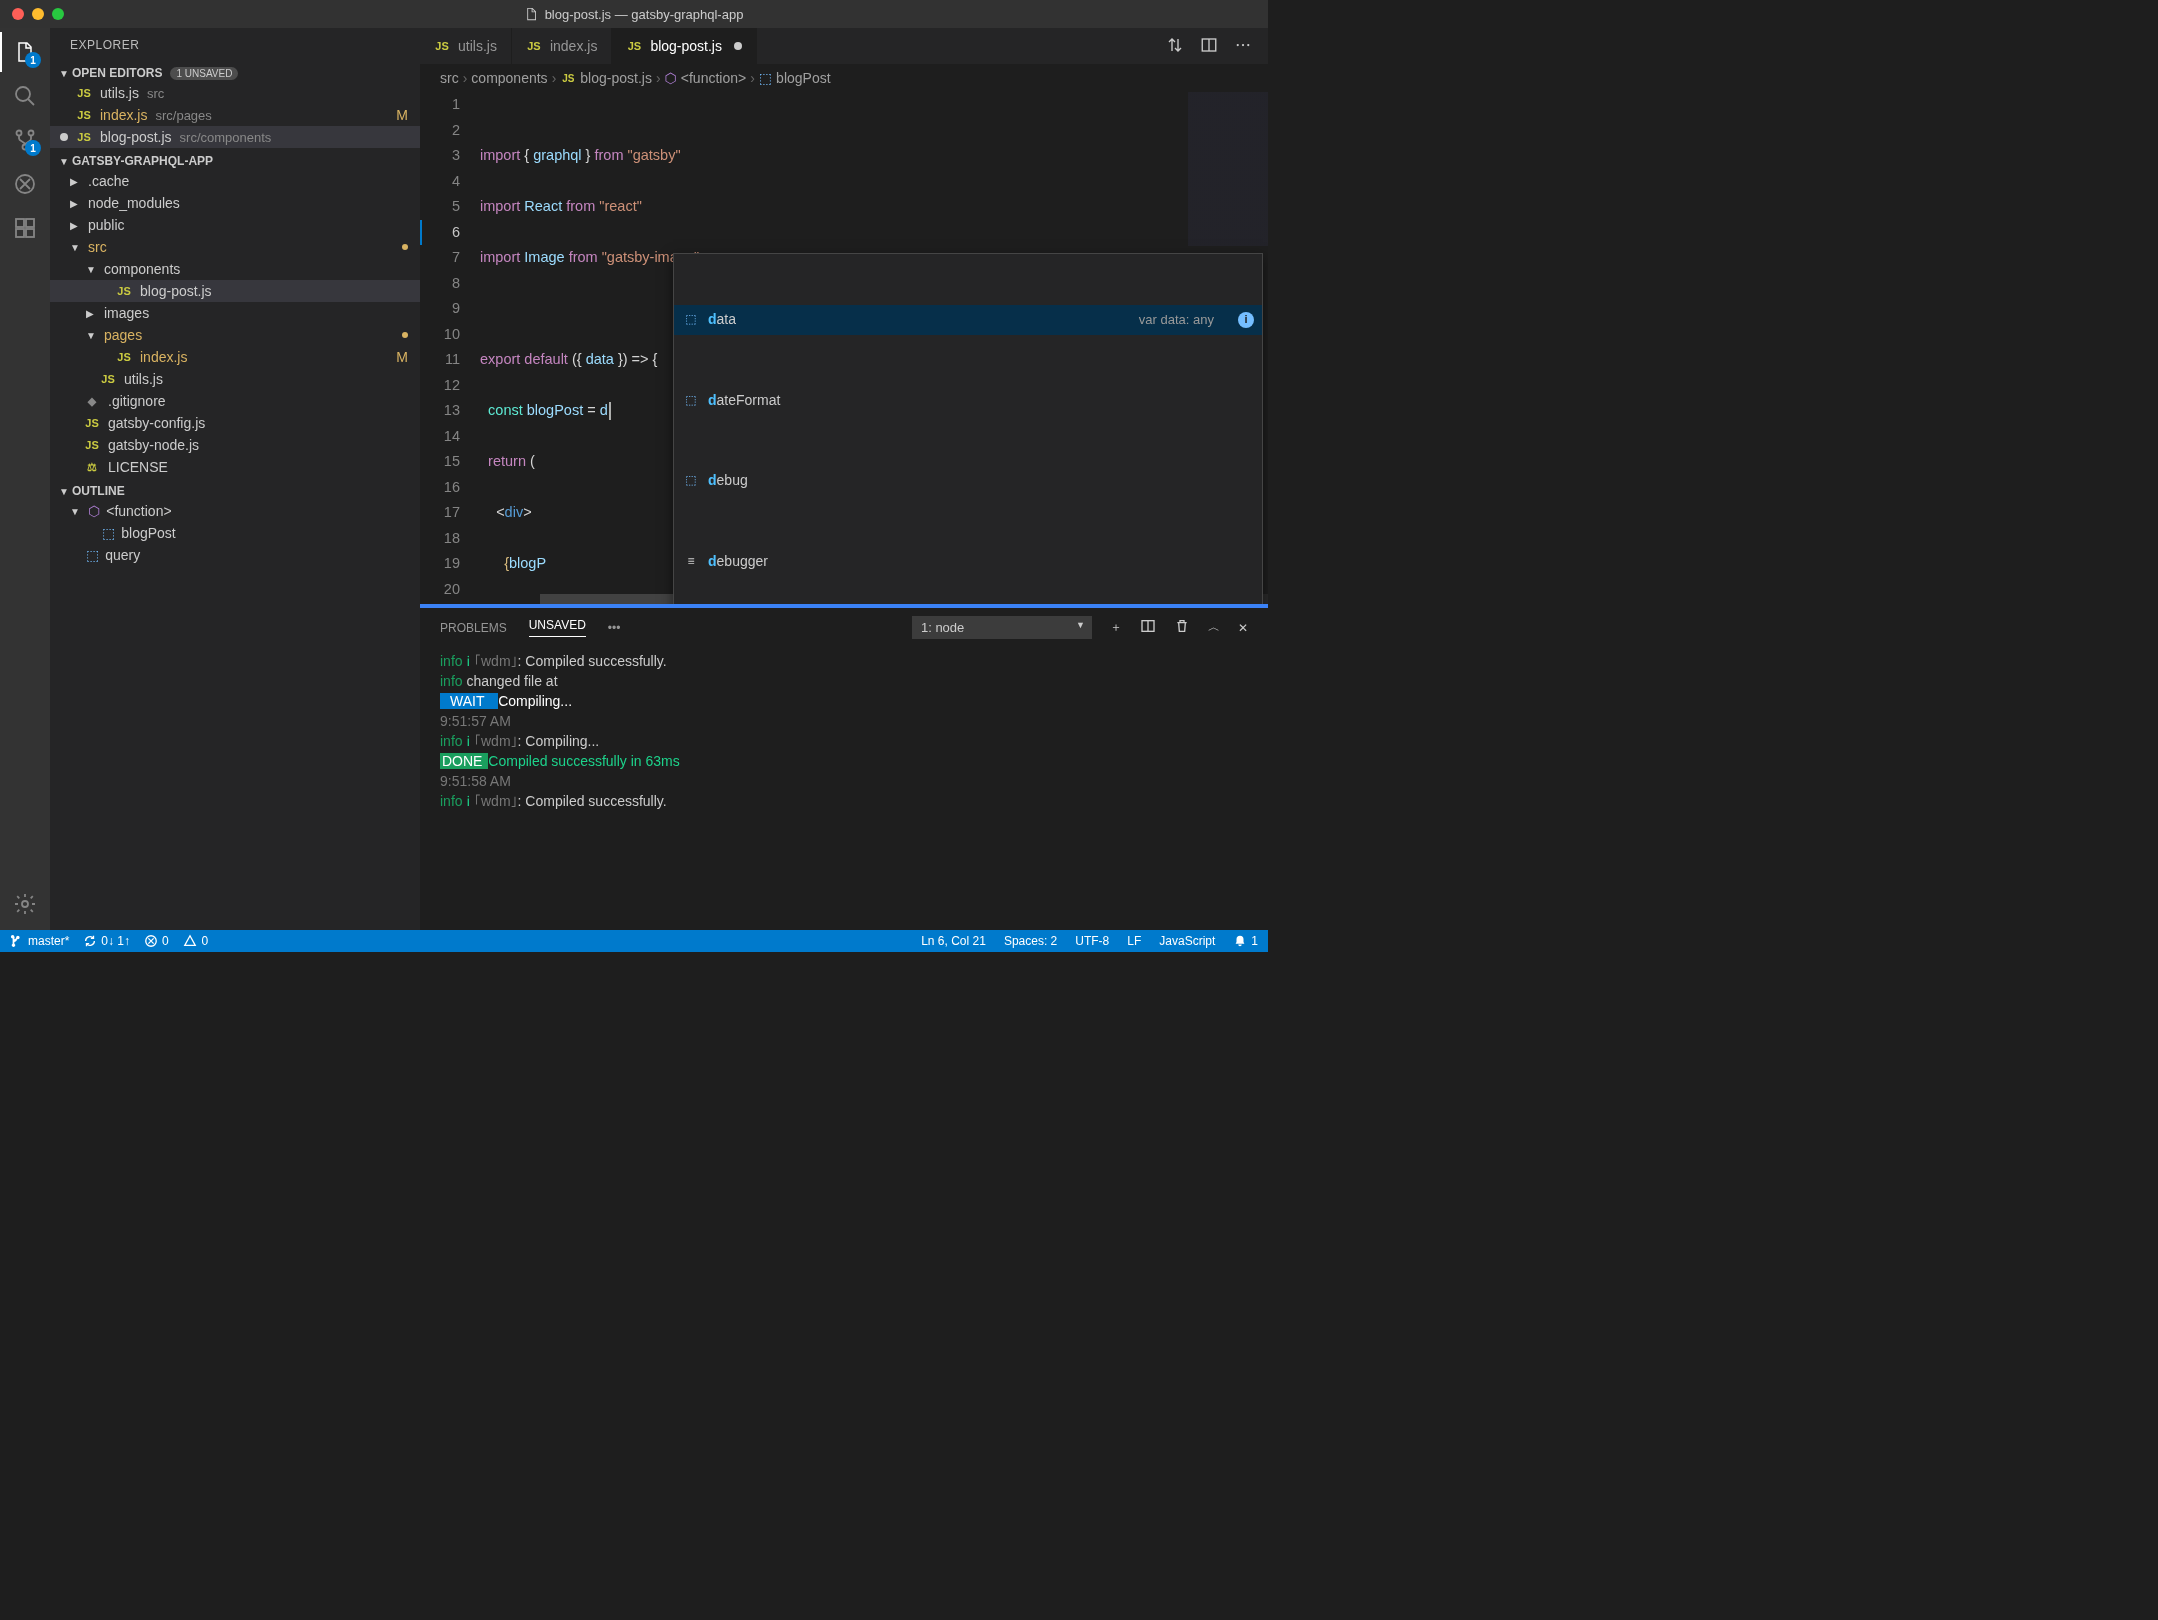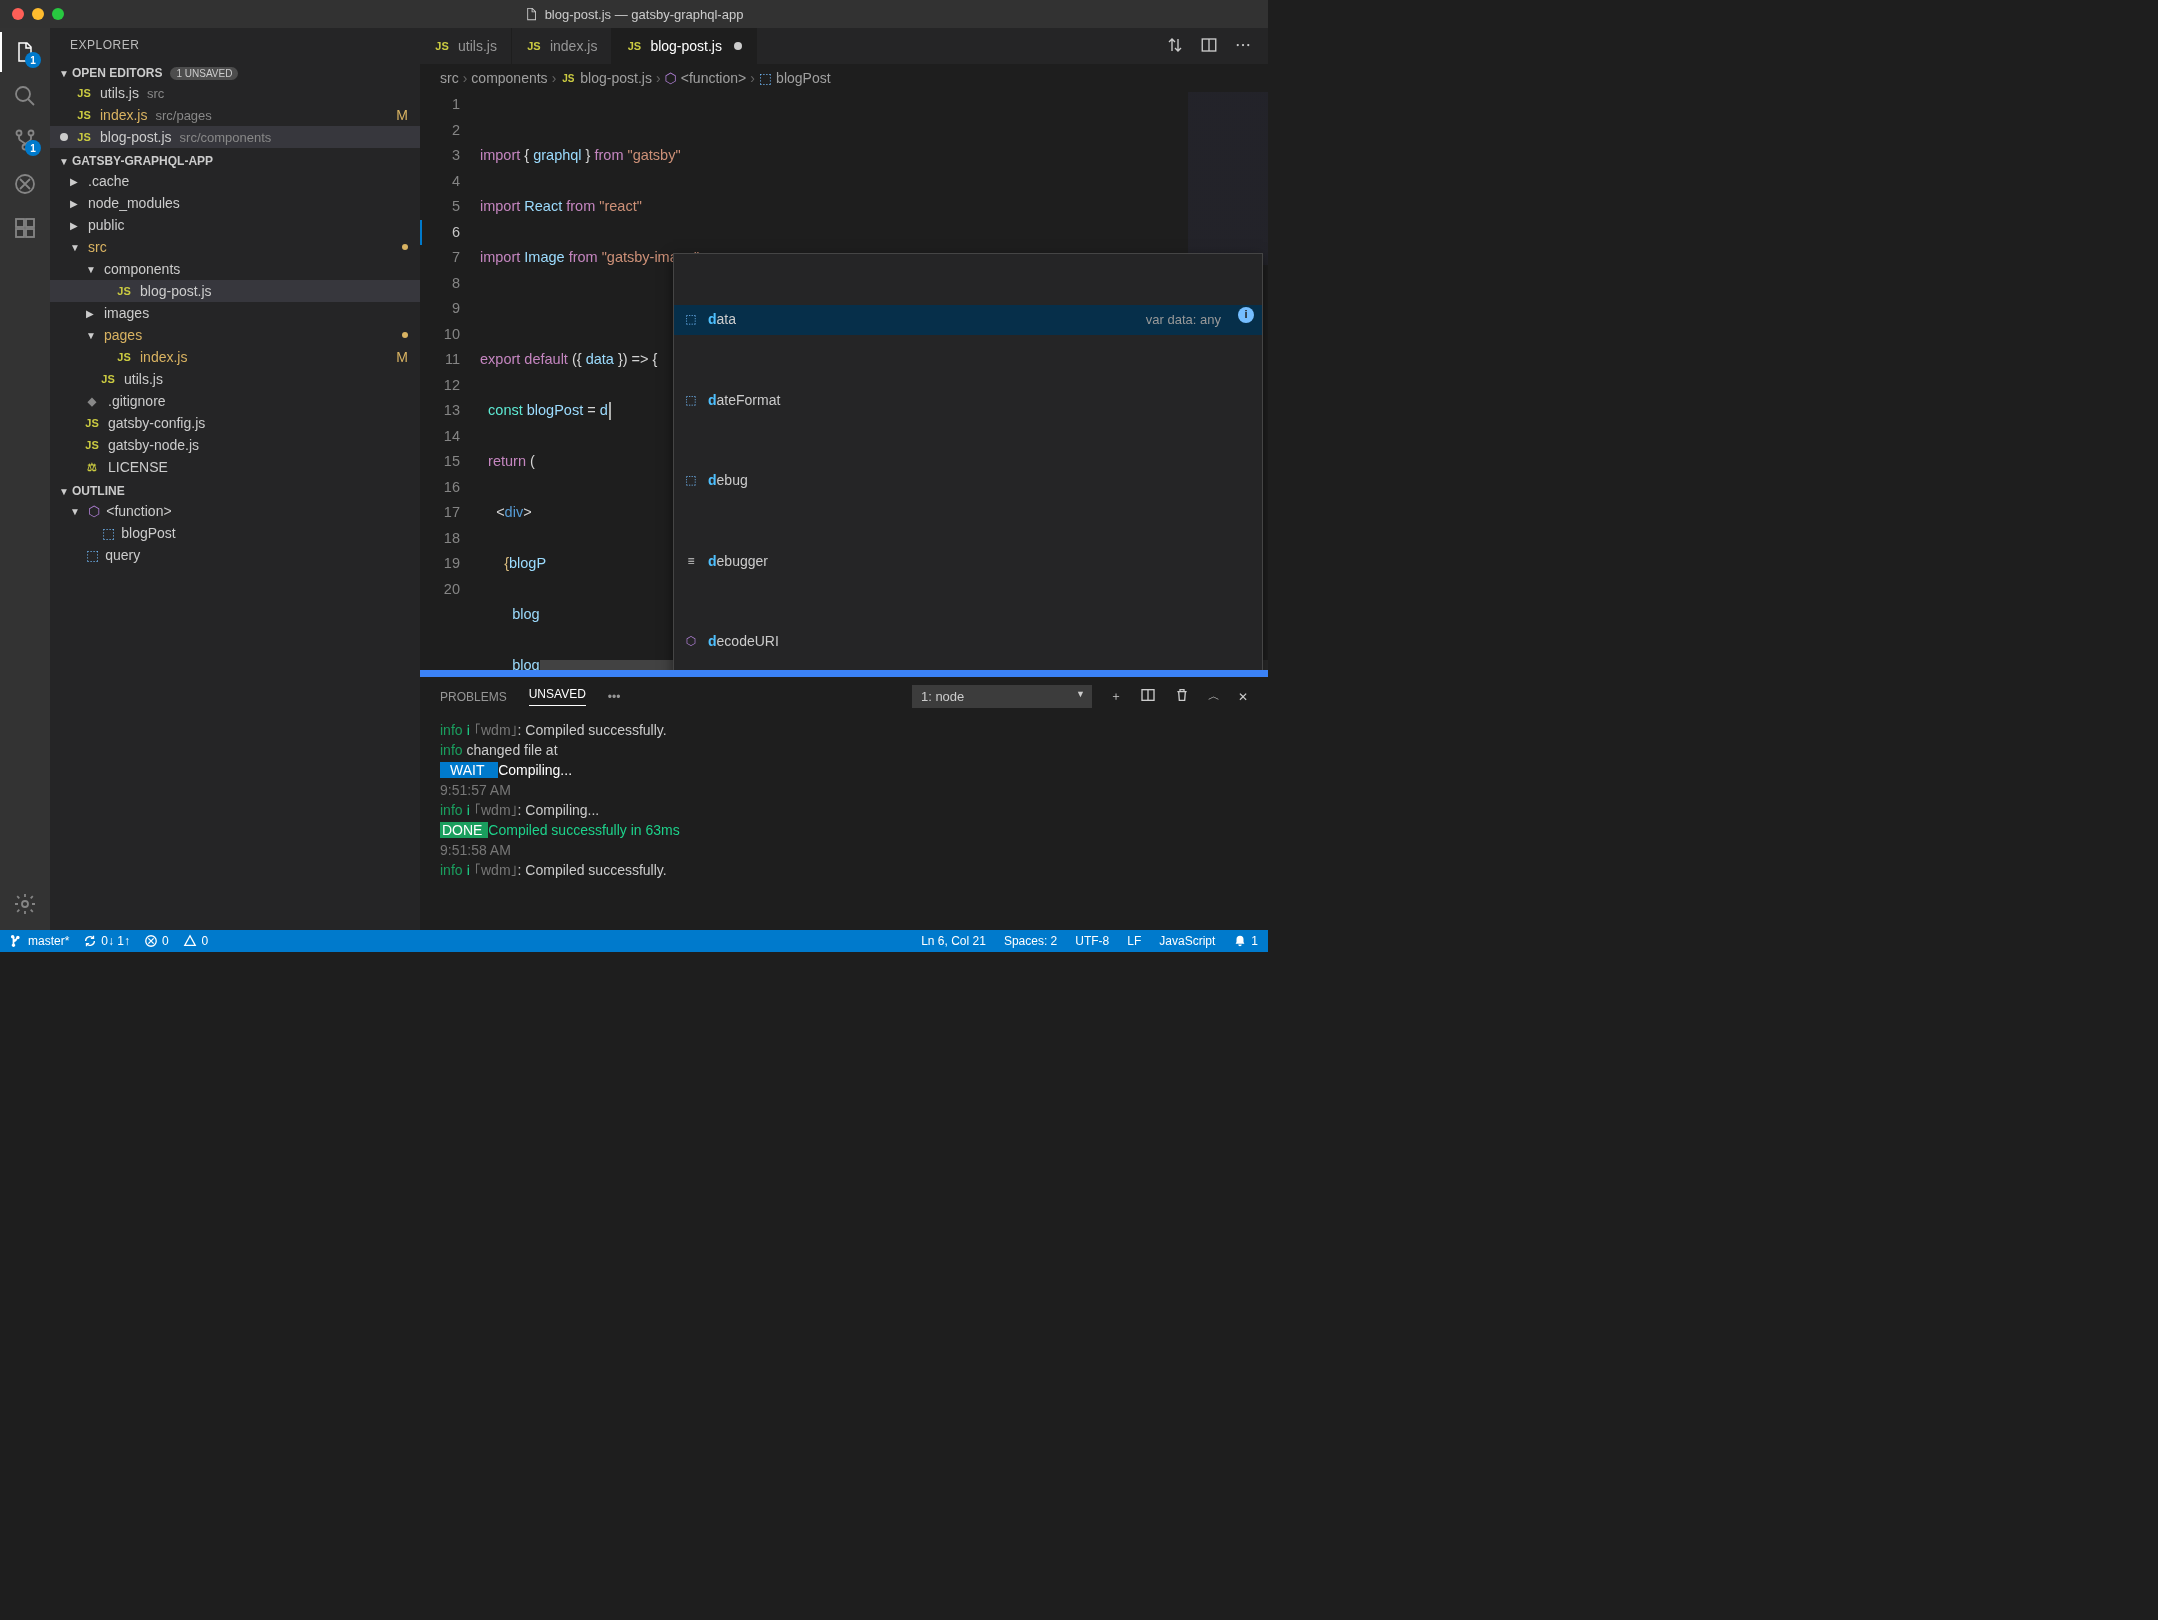--- a/index.html
+++ b/index.html
@@ -60,28 +60,28 @@
 .k1{color:#c586c0}.k2{color:#5eead4}.k3{color:#9cdcfe}.s{color:#ce9178}.fn{color:#dcdcaa}.p{color:#d4d4d4}.tg{color:#569cd6}.br{color:#d7ba7d}
 .curlinebar{position:absolute;left:-62px;top:127.5px;width:4px;height:25.5px;background:#007acc}
 .cursor{display:inline-block;width:2px;height:18px;background:#aeafad;vertical-align:middle;margin-left:1px}
 
 .suggest{position:absolute;top:161px;left:193px;width:590px;background:#252526;border:1px solid #454545;box-shadow:0 4px 12px rgba(0,0,0,.5);z-index:10;font-family:Menlo,Consolas,monospace;font-size:14px}
 .sugrow{display:flex;align-items:center;padding:2px 8px;gap:8px;cursor:pointer}
 .sugrow.sel{background:#062f4a}
 .sugic{width:18px;height:18px;display:flex;align-items:center;justify-content:center;font-size:12px}
 .sugic.var{color:#75beff}.sugic.key{color:#ccc}.sugic.fn{color:#b180d7}
 .sugtxt .hl{color:#4fc1ff;font-weight:600}
-.sugdet{margin-left:auto;color:#999;font-size:13px;display:flex;gap:17px}
+.sugdet{margin-left:auto;color:#999;font-size:13px;display:flex;align-items:center;gap:24px}
 .infoic{width:16px;height:16px;border-radius:50%;background:#75beff;color:#1e1e1e;display:flex;align-items:center;justify-content:center;font-size:11px;font-weight:bold}
 
 .minimap{position:absolute;top:0;right:0;width:80px;height:100%;opacity:.4;background:linear-gradient(#2a2a3a 0 30%,transparent 30%)}
 .hscroll{position:absolute;bottom:0;left:60px;right:0;height:10px;background:#2a2a2a}
 .hscroll .thumb{height:100%;width:60%;background:#424242}
 
-.panel{height:260px;border-top:7px solid #3b82f6;display:flex;flex-direction:column;background:#1e1e1e}
+.panel{height:326px;border-top:4px solid #3b82f6;display:flex;flex-direction:column;background:#1e1e1e}
 .ptabs{display:flex;align-items:center;padding:8px 20px;gap:22px;color:#969696;font-size:12px}
 .ptab{cursor:pointer}
 .ptab.active{color:#fff;border-bottom:1px solid #fff;padding-bottom:4px}
 .pactions{margin-left:auto;display:flex;align-items:center;gap:18px;color:#ccc}
 .psel{background:#3c3c3c;border:1px solid #3c3c3c;color:#ccc;padding:3px 12px 3px 8px;font-size:13px;width:180px;position:relative}
 .psel::after{content:'▼';position:absolute;right:6px;font-size:9px}
 .term{flex:1;padding:4px 20px;font-family:Menlo,Consolas,monospace;font-size:14px;line-height:20px;color:#ccc;overflow:auto}
 .tg-info{color:#1a9e5e}.tg-wait{background:#007acc;color:#fff;padding:0 10px}.tg-done{background:#1a9e5e;color:#fff;padding:0 2px}.tg-dim{color:#777}.tg-green{color:#1dd28b}
 
 .statusbar{height:22px;background:#007acc;display:flex;align-items:center;color:#fff;font-size:12px;padding:0 10px;gap:14px}

